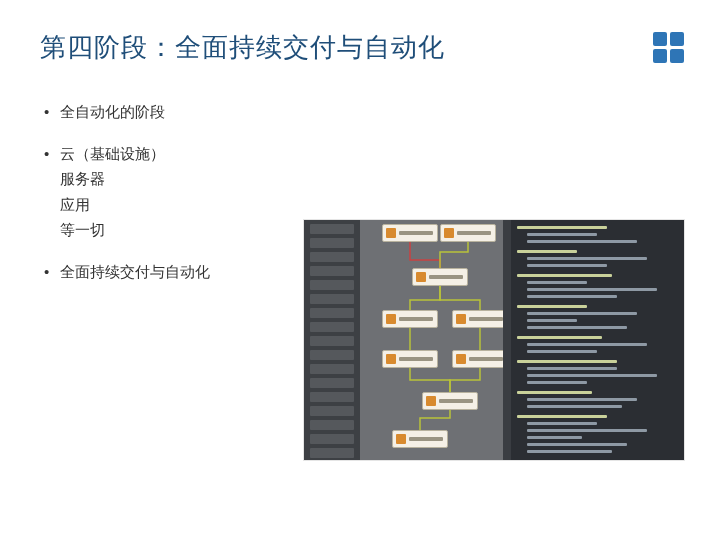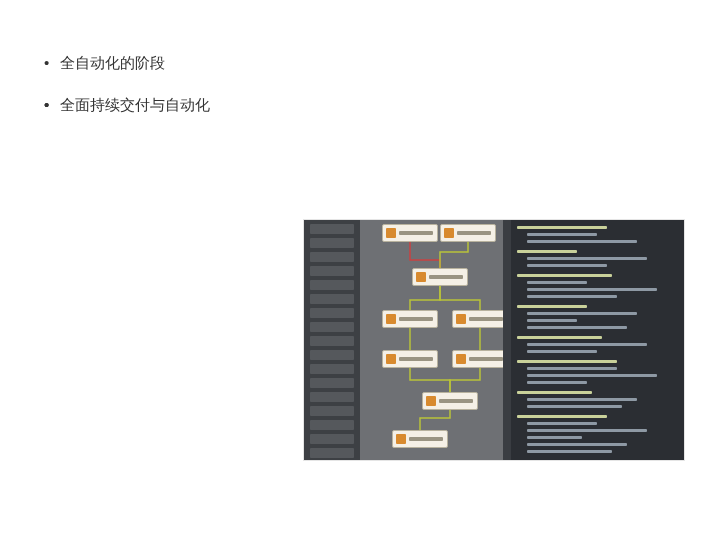--- a/index.html
+++ b/index.html
@@ -2,21 +2,21 @@
 <html><head>
 <meta charset="utf-8">
 <style>
   * { margin: 0; padding: 0; box-sizing: border-box; }
   html, body { width: 720px; height: 540px; background: #fff; font-family: "Microsoft YaHei", Arial, sans-serif; color: #333; }
   .slide { position: relative; width: 720px; height: 540px; padding: 30px 40px 0 40px; }
   .title-row { display: flex; justify-content: space-between; align-items: flex-start; }
   .title { font-size: 26px; color: #1F4E79; font-weight: 400; letter-spacing: 1px; }
   .logo { display: grid; grid-template-columns: 14px 14px; grid-template-rows: 14px 14px; gap: 3px; margin-top: 2px; margin-right: -4px; }
   .logo > div { background: #2E75B6; border-radius: 2px; }
-  .content { margin-top: 20px; font-size: 15px; line-height: 1.7; }
+  .content { margin-top: 34px; font-size: 15px; line-height: 1.7; }
   .content ul { list-style: none; padding-left: 0; }
   .content > ul > li { position: relative; padding-left: 20px; margin-bottom: 16px; }
   .content > ul > li::before { content: "•"; position: absolute; left: 4px; top: 0; }
   .sub { padding-left: 0; }
   .figure { position: absolute; right: 36px; top: 220px; width: 380px; height: 240px; display: flex; gap: 0; box-shadow: 0 0 0 1px rgba(0,0,0,0.1); }
   .diagram { flex: 1.1; background: #6e7074; position: relative; overflow: hidden; }
   .diagram .sidebar { position: absolute; left: 0; top: 0; bottom: 0; width: 56px; background: #3d4044; }
   .diagram .sidebar .row { height: 10px; margin: 4px 6px; background: #55585c; border-radius: 1px; }
   .diagram .canvas { position: absolute; left: 56px; right: 0; top: 0; bottom: 0; background: #6e7074; }
   .node { position: absolute; background: #f5f0e6; border: 1px solid #b8b29e; border-radius: 2px; width: 56px; height: 18px; display: flex; align-items: center; padding-left: 3px; }
@@ -25,27 +25,42 @@
   svg.links { position: absolute; inset: 0; width: 100%; height: 100%; }
   .code { flex: 1; background: #2b2e33; position: relative; overflow: hidden; font-family: monospace; }
   .code .gutter { position: absolute; left: 0; top: 0; bottom: 0; width: 8px; background: #3a3d42; }
   .cl { position: absolute; height: 3px; border-radius: 1px; }
   .footer { position: absolute; bottom: 18px; left: 0; width: 100%; text-align: center; font-size: 12px; color: #888; }
 </style>
 </head>
 <body>
 
 <div class="slide">
+  <div class="title-row">
+    <div class="title">第四阶段：全面持续交付与自动化</div>
+    <div class="logo">
+      <div></div>
+        <div></div>
+        <div></div>
+        <div></div>
+    </div>
+  </div>
 
   <div class="content">
     <ul>
       <li>
         <span>全自动化的阶段</span>
       </li>
       <li>
+        <div class="sub">
+          <div>云（基础设施）</div>
+          <div>服务器</div>
+          <div>应用</div>
+          <div>等一切</div>
+        </div>
       </li>
       <li>
         <span>全面持续交付与自动化</span>
       </li>
     </ul>
   </div>
 
   <div class="figure">
     <div class="diagram">
       <div class="sidebar">

